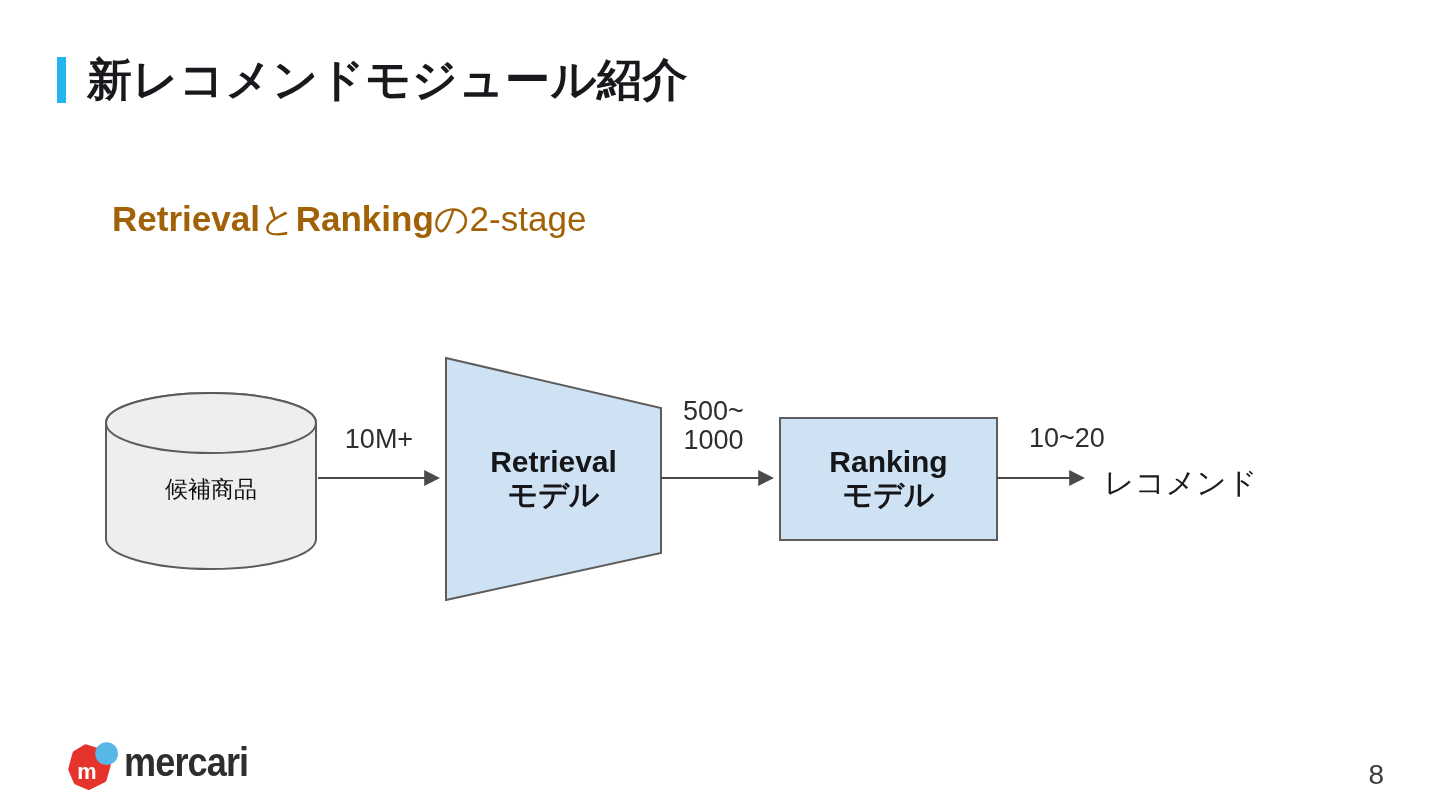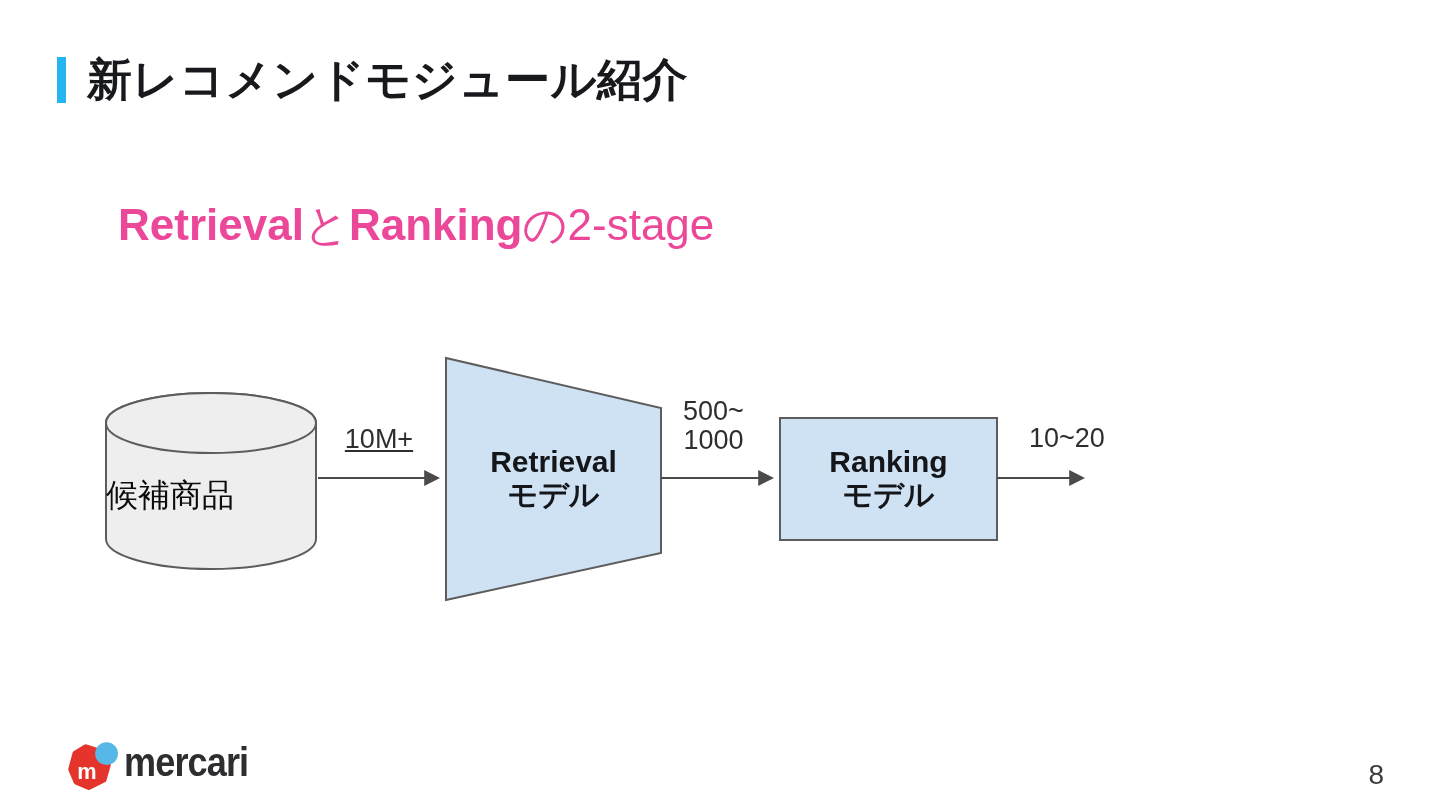--- a/index.html
+++ b/index.html
@@ -12,34 +12,34 @@
 
   
   .title-bar { left: 57px; top: 57px; width: 9px; height: 46px; background: #24b4f0; }
   .title-text {
     left: 87px; top: 50px; font-size: 45px; font-weight: bold;
     color: #17191c; letter-spacing: 0.5px; white-space: nowrap;
   }
 
   
   .subtitle {
-    left: 112px; top: 196px; font-size: 44px; color: #ec4899; white-space: nowrap; margin-left: 6px;
+    left: 112px; top: 196px; font-size: 35px; color: #a16207; white-space: nowrap;
   }
   .subtitle .b { font-weight: bold; }
 
   
   .diagram-svg { left: 0; top: 0; width: 1440px; height: 810px; }
 
   
   .lbl { color: #2e2e2e; }
   .candidate-label {
-    left: 106px; top: 474px; width: 210px; 
-    font-size: 32px; color: #0c0c0c;
+    left: 106px; top: 474px; width: 210px; text-align: center;
+    font-size: 23px; color: #0c0c0c;
   }
-  .flow1-label { left: 318px; top: 424px; width: 122px; text-align: center; font-size: 27px; text-decoration: underline; }
+  .flow1-label { left: 318px; top: 424px; width: 122px; text-align: center; font-size: 27px; }
   .flow2-label { left: 683px; top: 397px; font-size: 27px; line-height: 29px; text-align: center; }
   .flow3-label { left: 1029px; top: 423px; font-size: 27px; }
   .stage-label {
     text-align: center; font-weight: bold; color: #15161a;
     font-size: 30px; line-height: 33px;
   }
   .retrieval-label { left: 446px; top: 445px; width: 215px; }
   .ranking-label { left: 780px; top: 445px; width: 217px; }
   .output-label { left: 1104px; top: 463px; font-size: 30px; color: #1b1b1b; white-space: nowrap; }
 
@@ -102,20 +102,21 @@
     <div>1000</div>
   </div>
 
   <div class="abs stage-label ranking-label">
     <div>Ranking</div>
     <div>モデル</div>
   </div>
 
   <div class="abs lbl flow3-label">10~20</div>
 
+  <div class="abs output-label">レコメンド</div>
 
   <svg class="abs logo-icon" viewBox="0 0 50 56" xmlns="http://www.w3.org/2000/svg">
     <path d="M7 34 L11 19 L21 13 L40 19 L42 30 L38 44 L24 51 L12 46 Z" fill="#e5342b" stroke="#e5342b" stroke-width="6" stroke-linejoin="round"></path>
     <text x="22" y="43" font-size="21" font-weight="bold" fill="#ffffff" text-anchor="middle" font-family="Liberation Sans, sans-serif">m</text>
     <circle cx="41" cy="19" r="11" fill="#57b8e8"></circle>
   </svg>
   <div class="abs brand-name">mercari</div>
 
   <div class="abs page-number">8</div>
 

